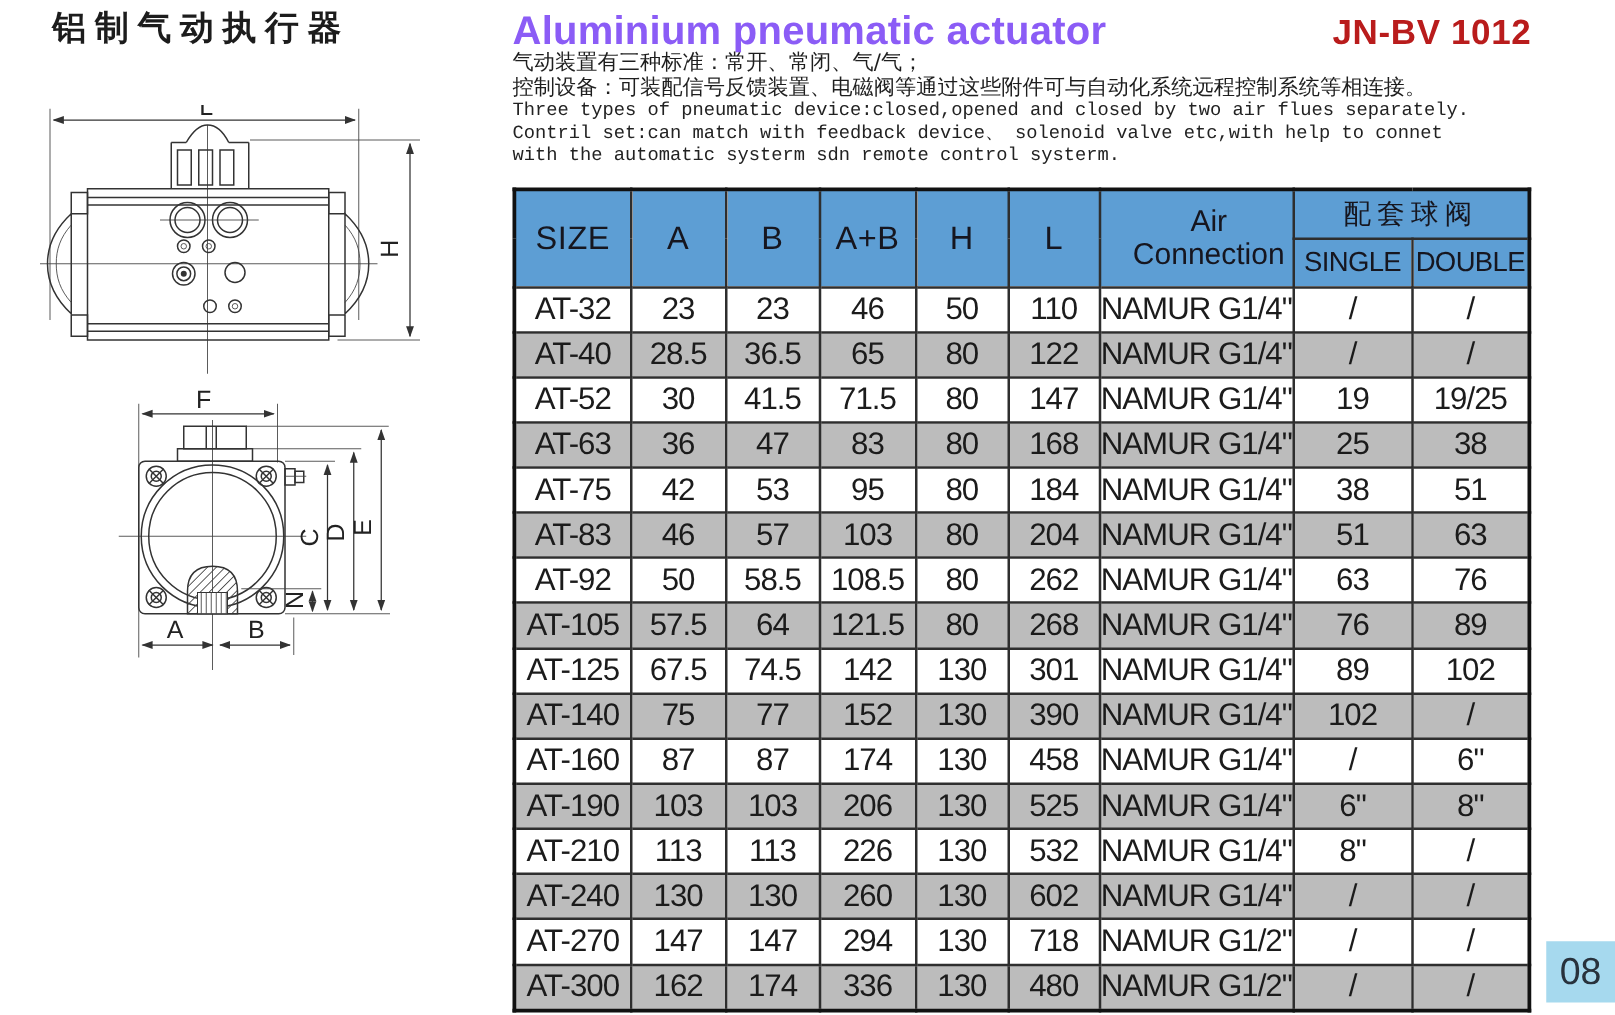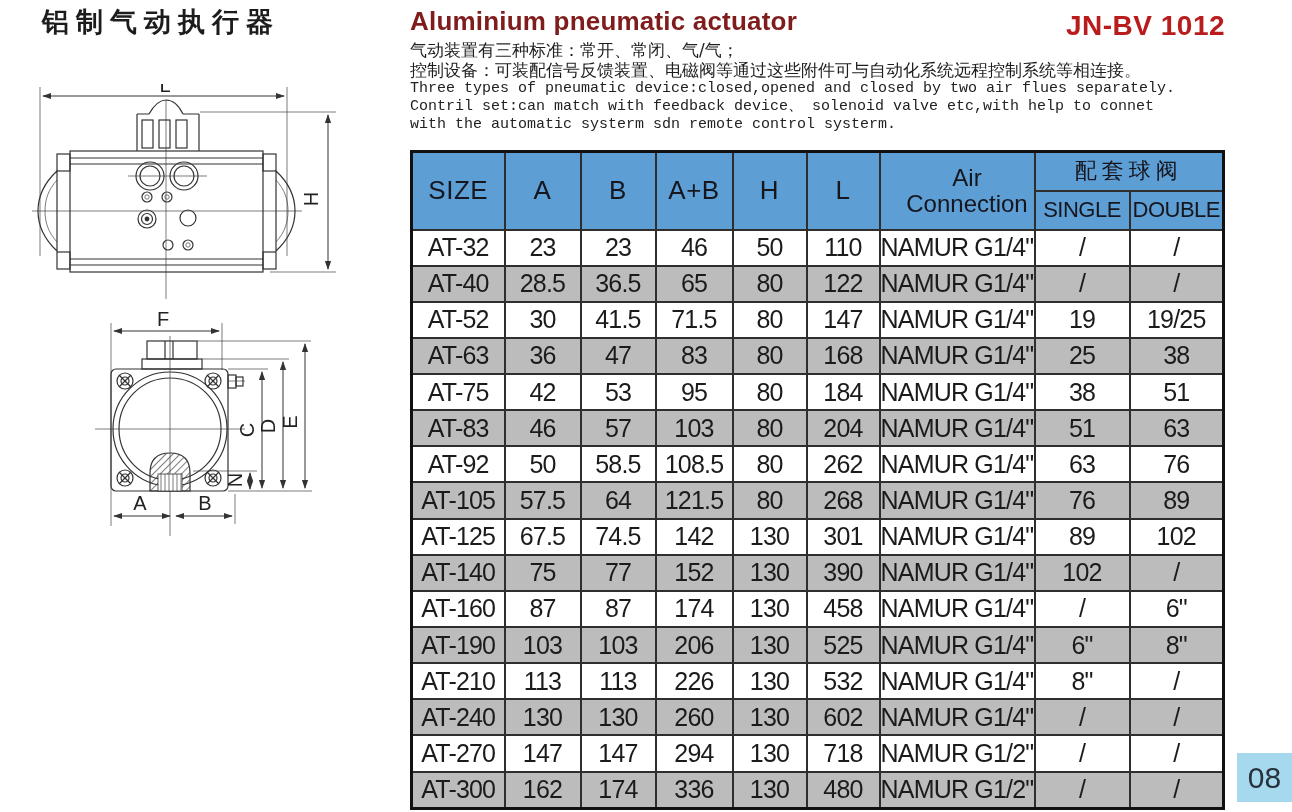--- a/index.html
+++ b/index.html
@@ -1,21 +1,21 @@
 <!DOCTYPE html>
 <html style="--table-header-bg: #5d9ed4; --row-alt: #bcbcbc; --badge-bg: #a6d9ee;"><head>
 <meta charset="utf-8">
 <style>
   html,body{margin:0;padding:0;background:#ffffff;}
   body{width:1292px;height:812px;font-family:"Liberation Sans",sans-serif;color:#1d1d1d;}
   .page{position:relative;width:1292px;height:812px;overflow:hidden;background:#fff;}
 
   .cn-title{position:absolute;left:42px;top:4px;font-size:27px;font-weight:600;letter-spacing:7px;
             color:#1c1c1c;font-family:"DejaVu Serif",serif;}
-  .en-title{position:absolute;left:410px;top:6px;font-size:26px;font-weight:bold;color:#7f1d1d;letter-spacing:0.2px;}
+  .en-title{position:absolute;left:410px;top:6px;font-size:32px;font-weight:bold;color:#8b5cf6;letter-spacing:0.2px;}
   .model-code{position:absolute;left:1066px;top:10px;font-size:28px;font-weight:bold;color:#b91c1c;letter-spacing:0.5px;}
 
   .desc{position:absolute;left:410px;top:40px;width:800px;}
   .desc .cn{font-size:17px;line-height:20px;color:#1e1e1e;font-family:"DejaVu Sans",sans-serif;}
   .desc .en{font-size:15px;line-height:18px;color:#222;font-family:"Liberation Mono","DejaVu Sans Mono",monospace;}
 
   .drawing{position:absolute;}
   #side-view{left:30px;top:84px;}
   #front-view{left:85px;top:308px;}
   svg .ln{stroke:#333;stroke-width:1.2;fill:none;}

